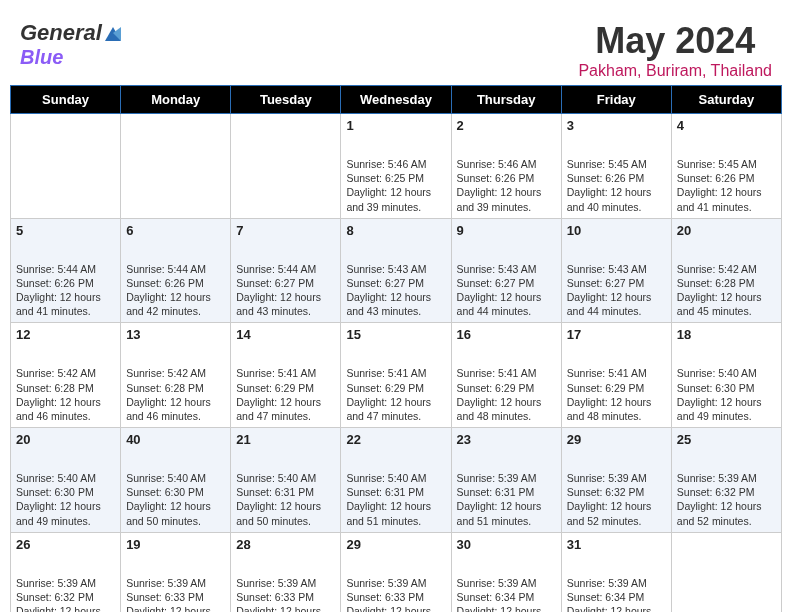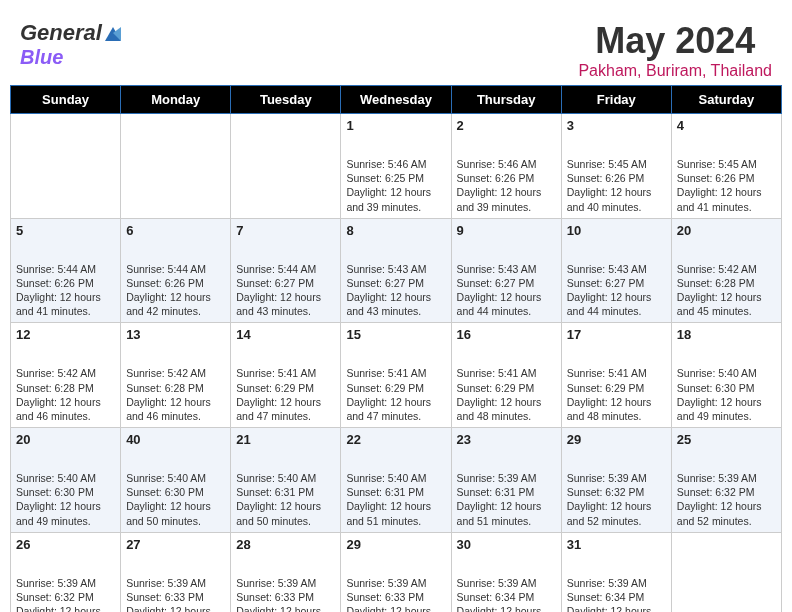--- a/index.html
+++ b/index.html
@@ -286,21 +286,21 @@
         </td>
       </tr>
       <tr>
         <td>
           <div class="day-number">26</div>
           <div class="day-info" style="white-space: pre-line;">Sunrise: 5:39 AM
 Sunset: 6:32 PM
 Daylight: 12 hours and 53 minutes.</div>
         </td>
         <td>
-          <div class="day-number">27</div>
+          <div class="day-number">19</div>
           <div class="day-info" style="white-space: pre-line;">Sunrise: 5:39 AM
 Sunset: 6:33 PM
 Daylight: 12 hours and 53 minutes.</div>
         </td>
         <td>
           <div class="day-number">28</div>
           <div class="day-info" style="white-space: pre-line;">Sunrise: 5:39 AM
 Sunset: 6:33 PM
 Daylight: 12 hours and 54 minutes.</div>
         </td>

